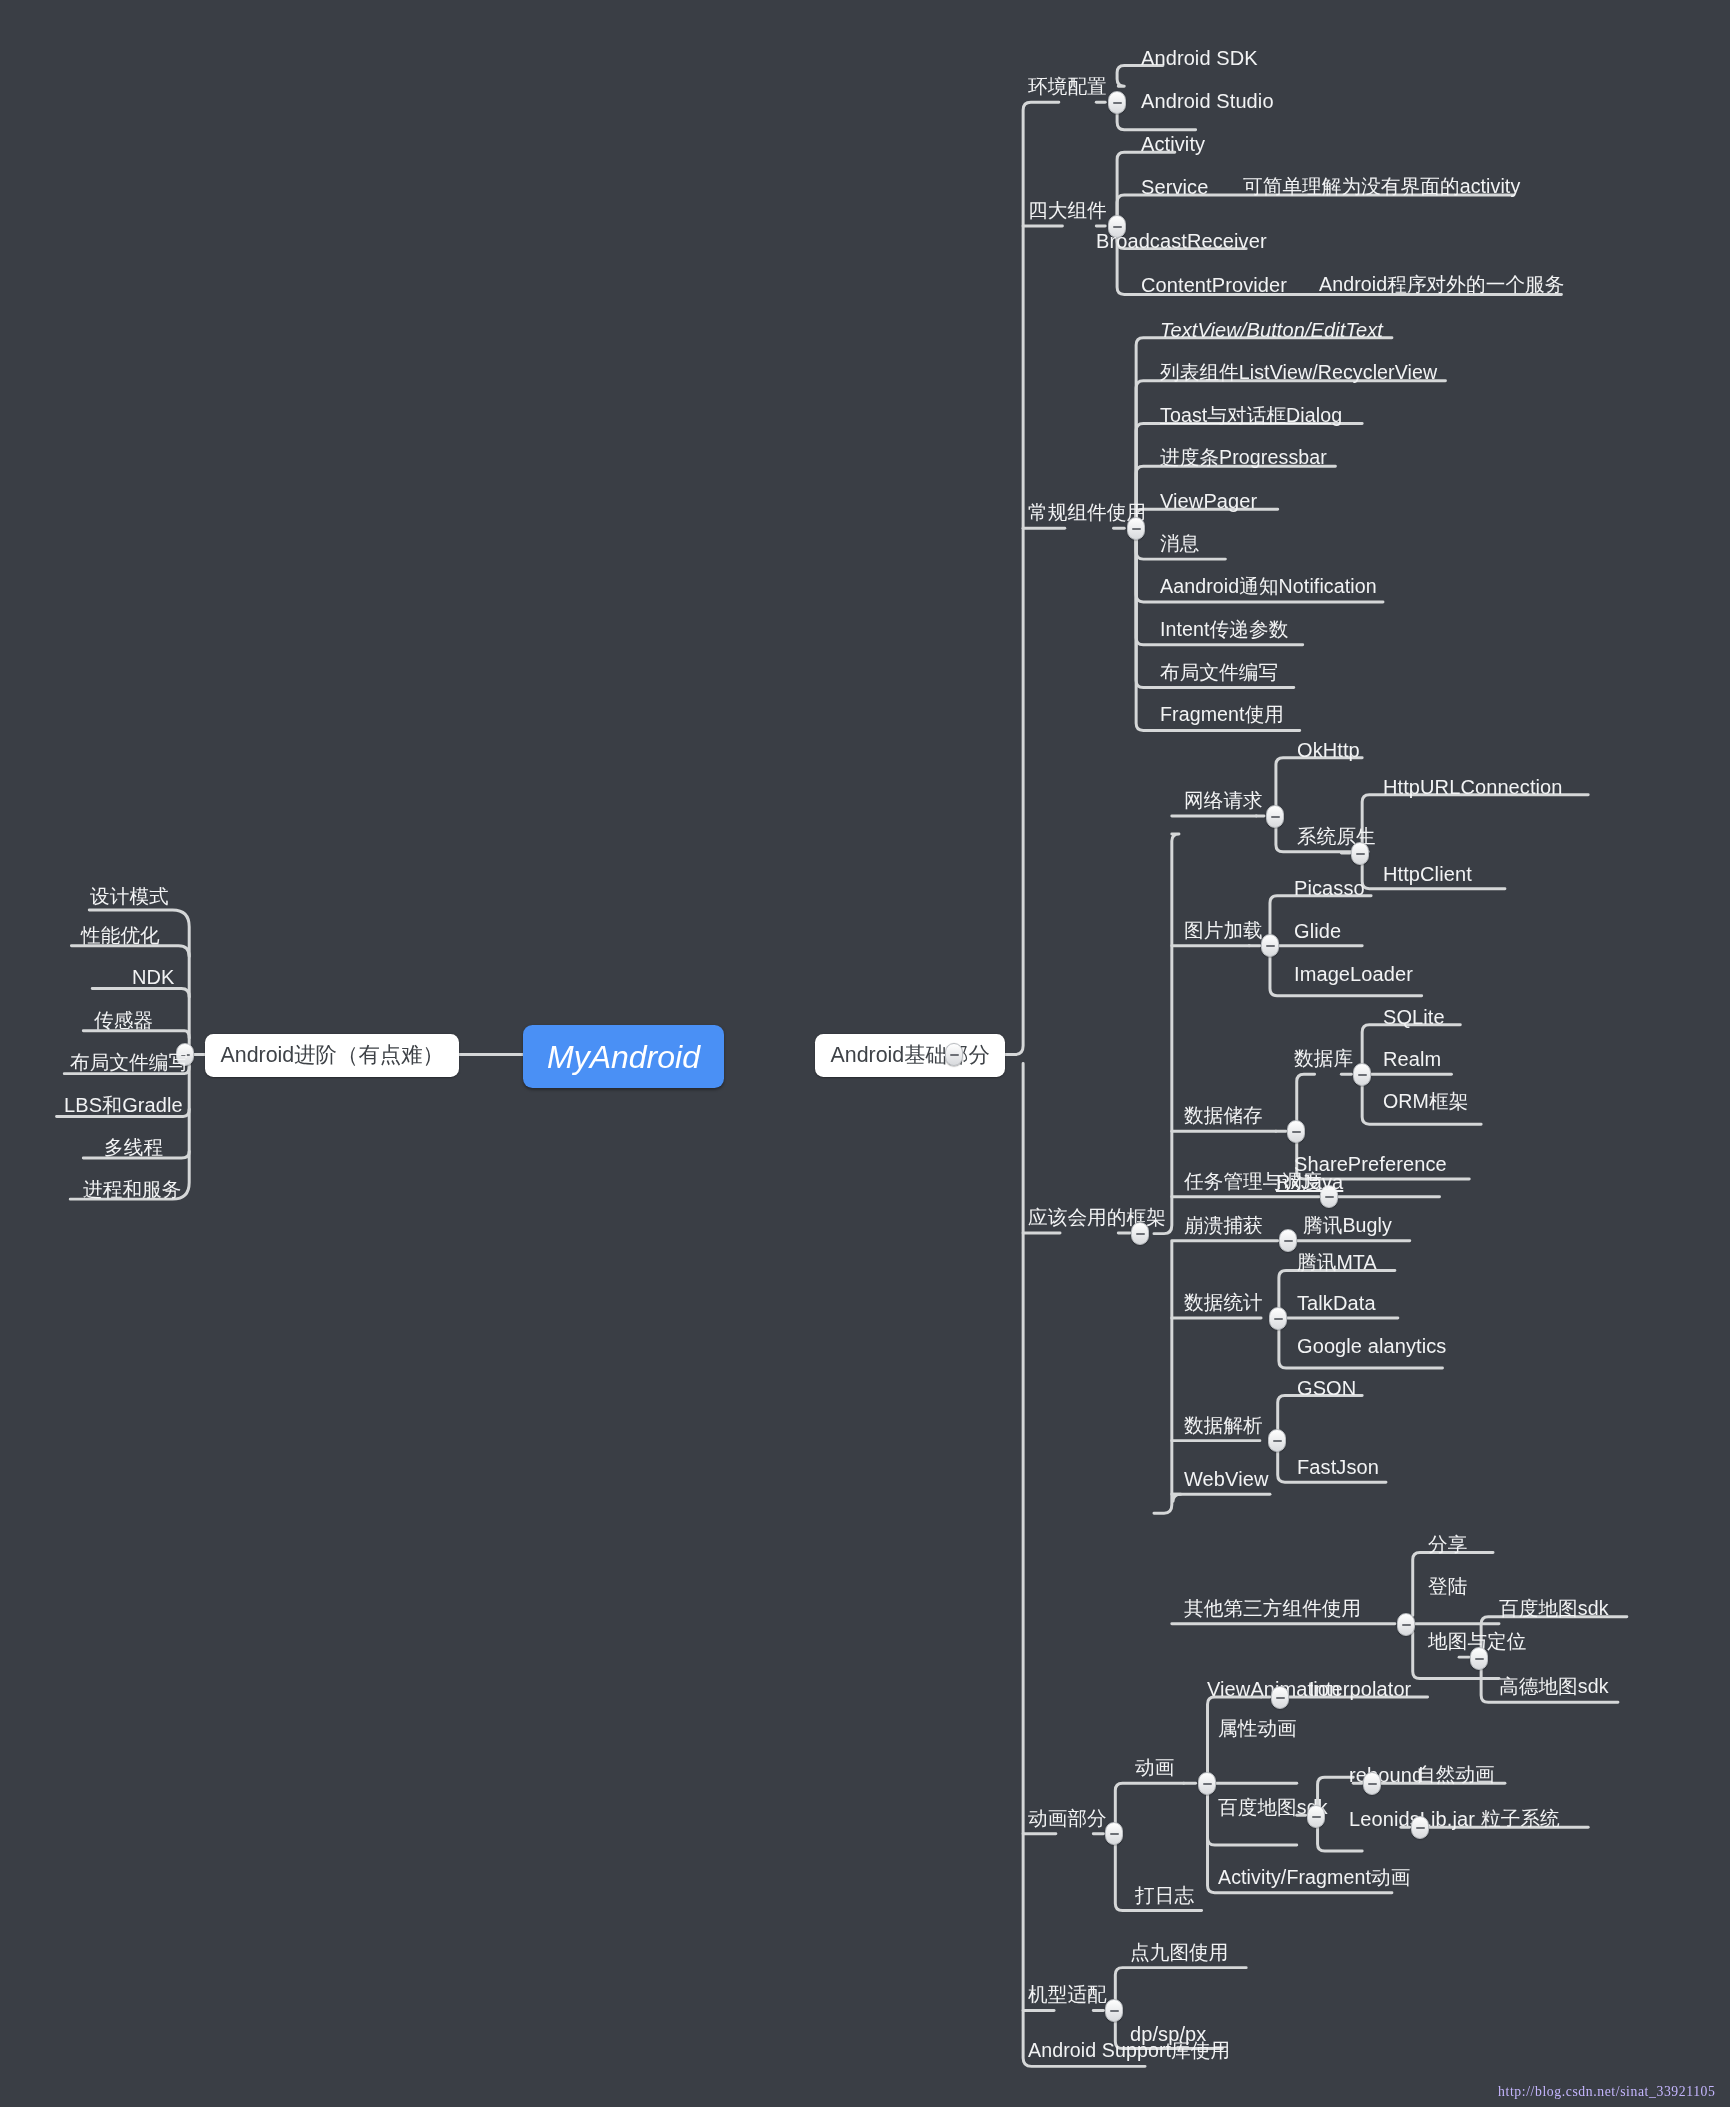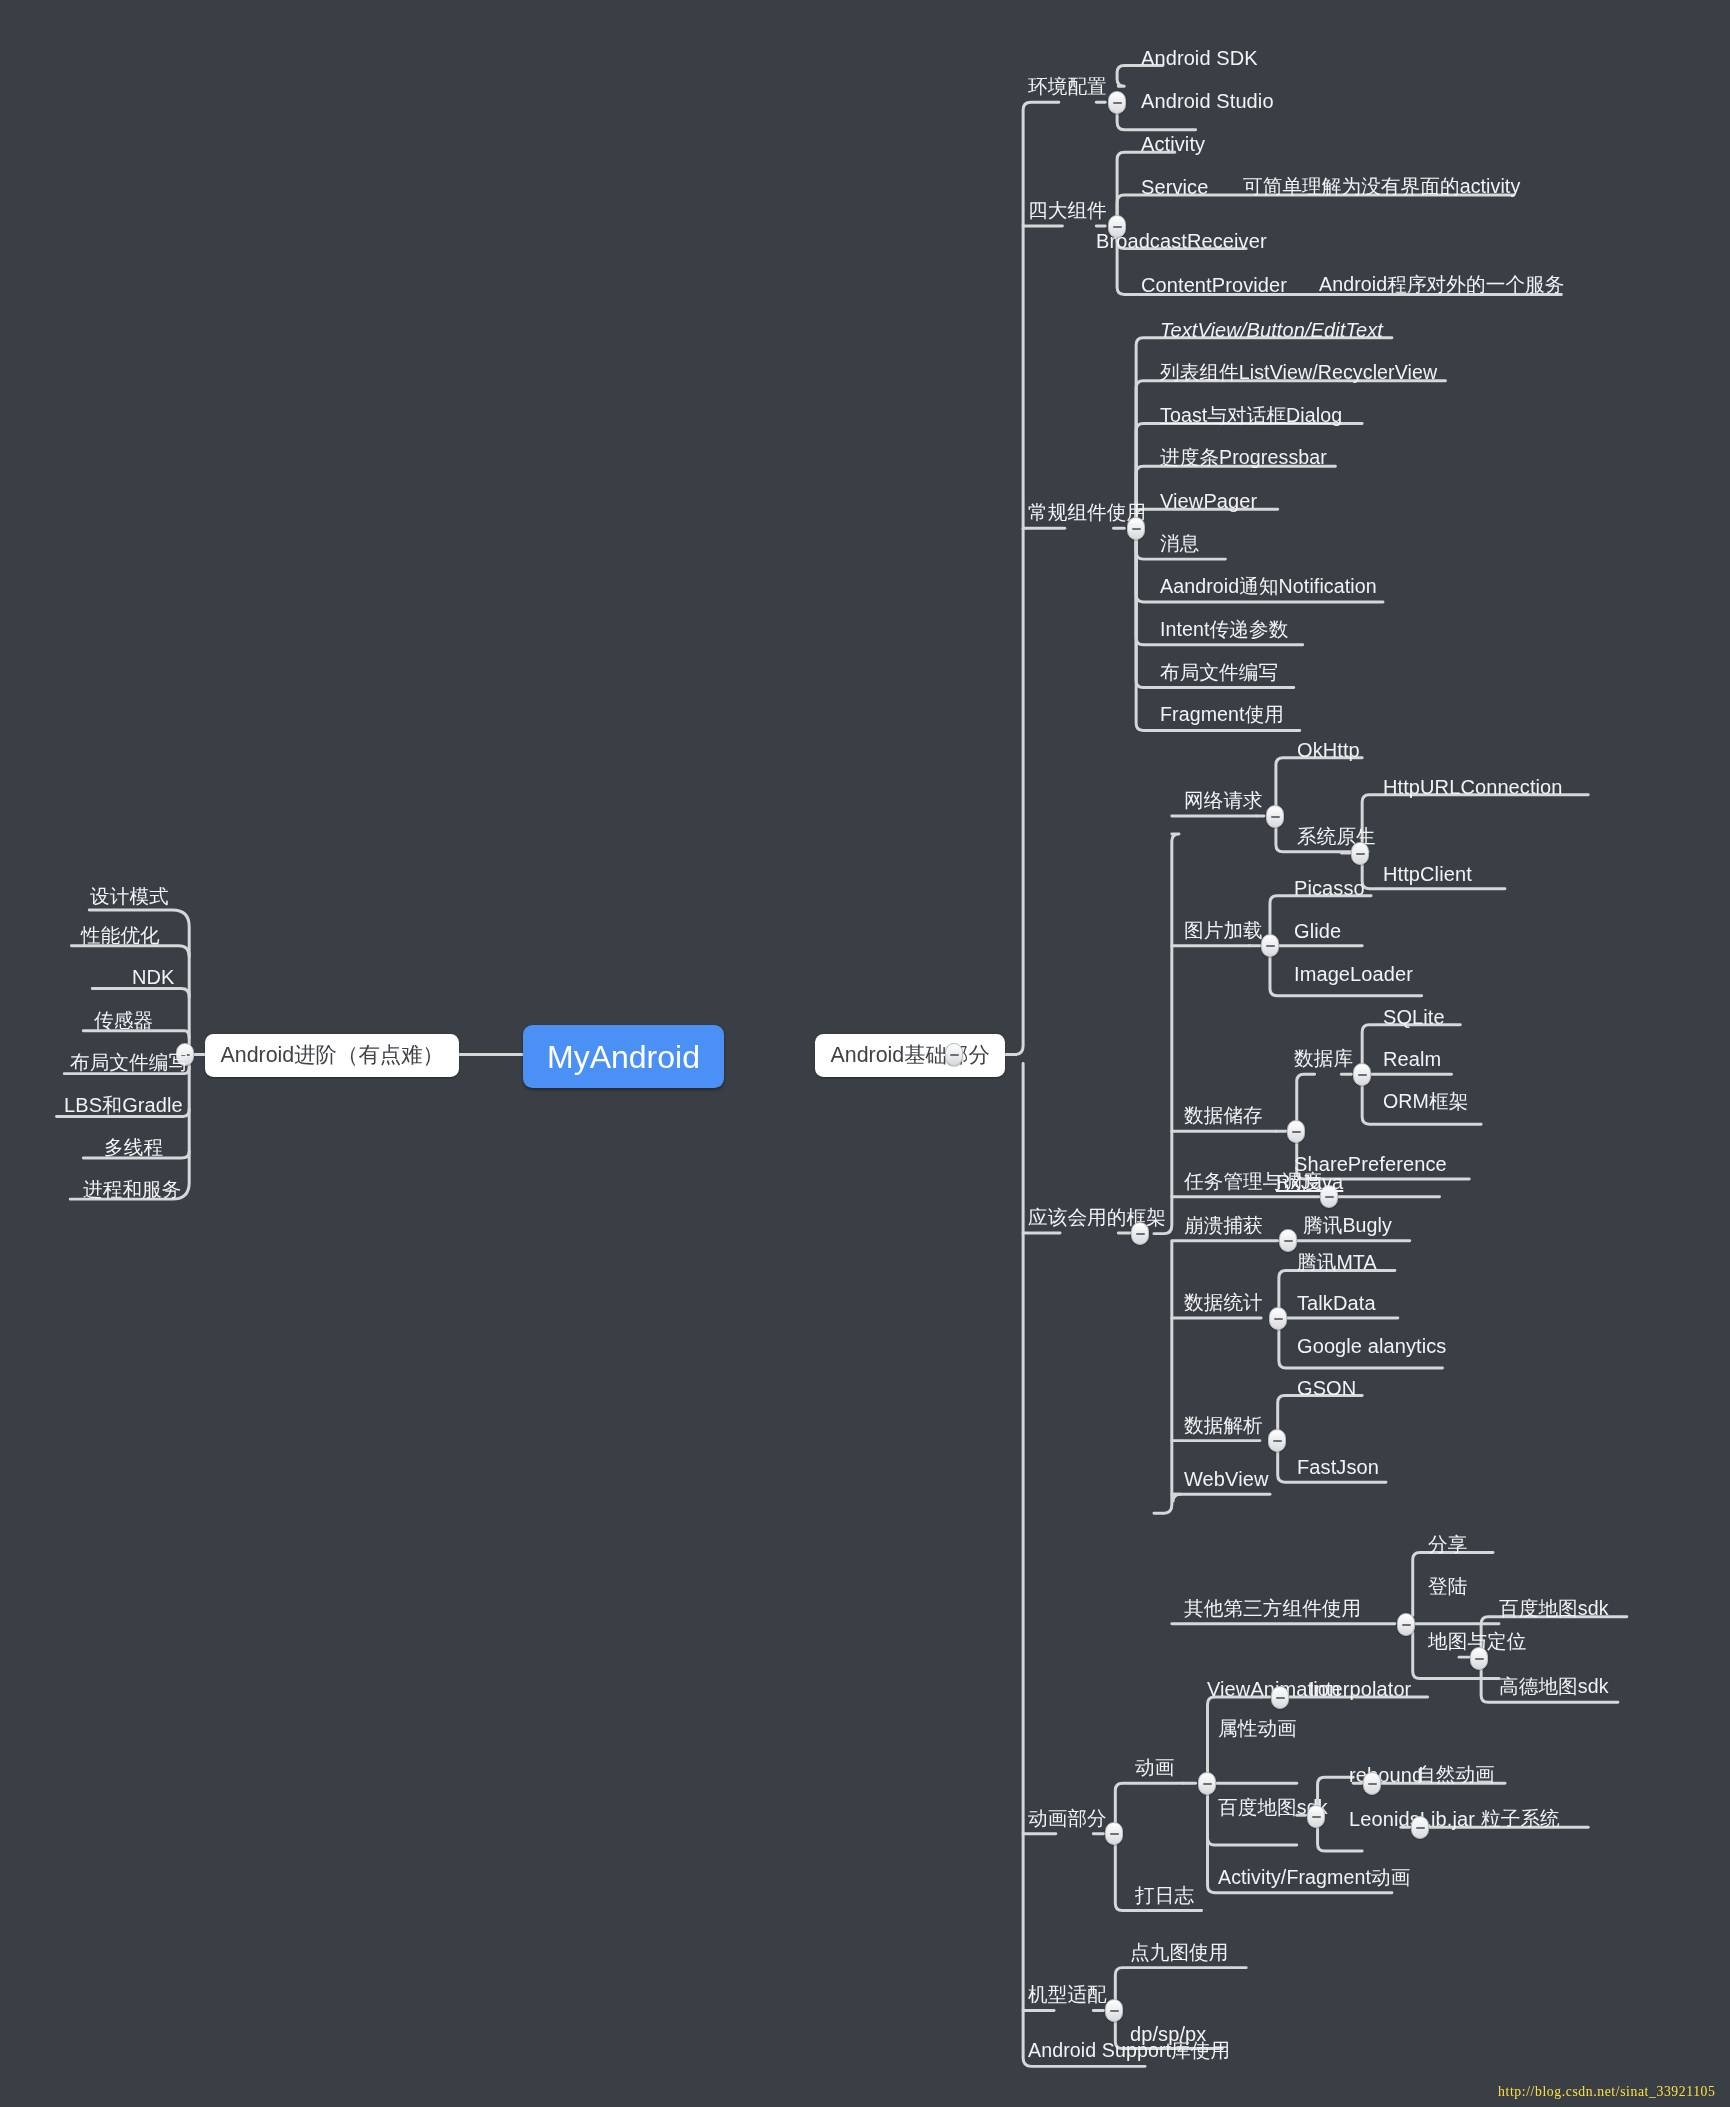--- a/index.html
+++ b/index.html
@@ -54,20 +54,21 @@
   .rootnode{
     position:absolute;
     background:#4a90f5;
     color:#ffffff;
     border-radius:9.5px;
     padding:15.5px 24px;
     font-size:32px;
     line-height:1;
     white-space:nowrap;
     box-shadow:0 1.2px 3px rgba(0,0,0,.35);
+    font-style:italic;
   }
 
   
   .toggle{
     position:absolute;
     width:18px;height:22.6px;
     border-radius:11.3px/11.3px;
     background:linear-gradient(#ffffff,#d8dadd);
     border:0.6px solid #b9bcc0;
     box-shadow:0 0.6px 1.2px rgba(0,0,0,.4);
@@ -78,21 +79,21 @@
     position:absolute;
     left:4.2px;top:10px;
     width:9px;height:2.4px;
     background:#6d7076;
     border-radius:1.2px;
   }
 
   .watermark{
     position:absolute;
     right:15.5px;bottom:8.3px;
-    color:#fde047;
+    color:#c4b5fd;
     font-family:"Liberation Serif","DejaVu Serif",serif;
     font-size:13.7px;
     letter-spacing:0.6px;
     white-space:nowrap;
   }
 </style>
 </head>
 <body>
 
 <div id="canvas">

